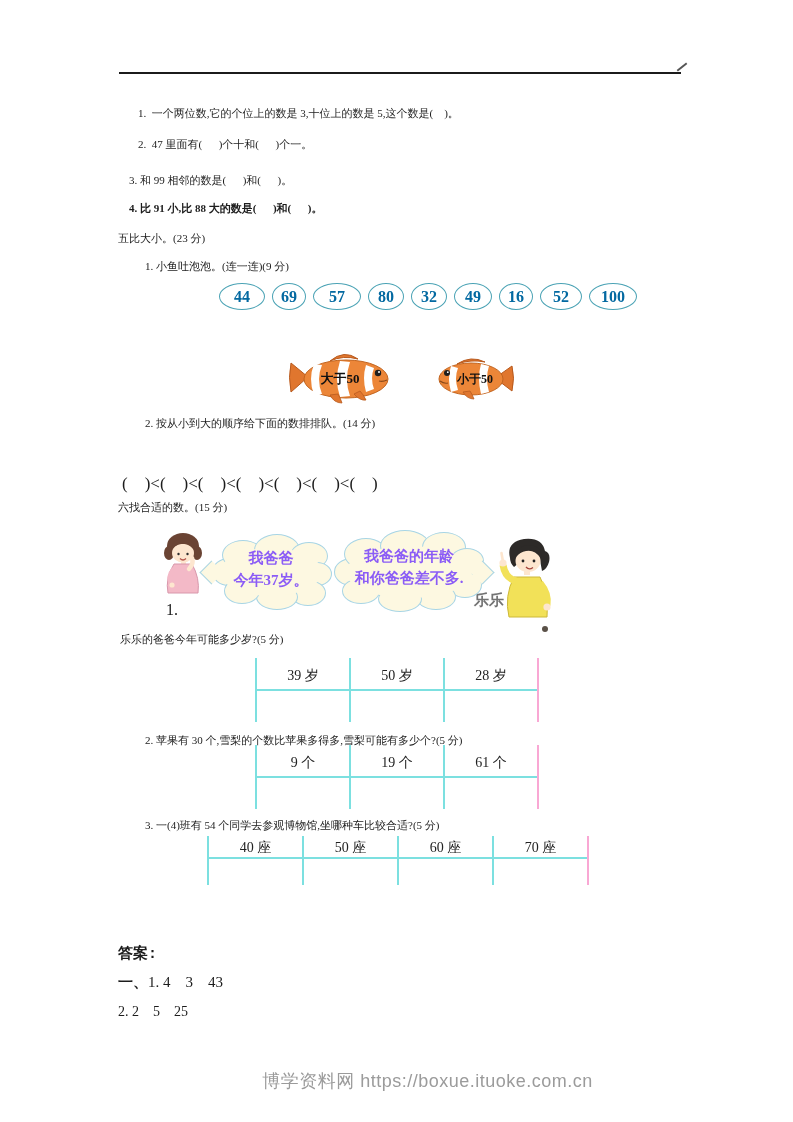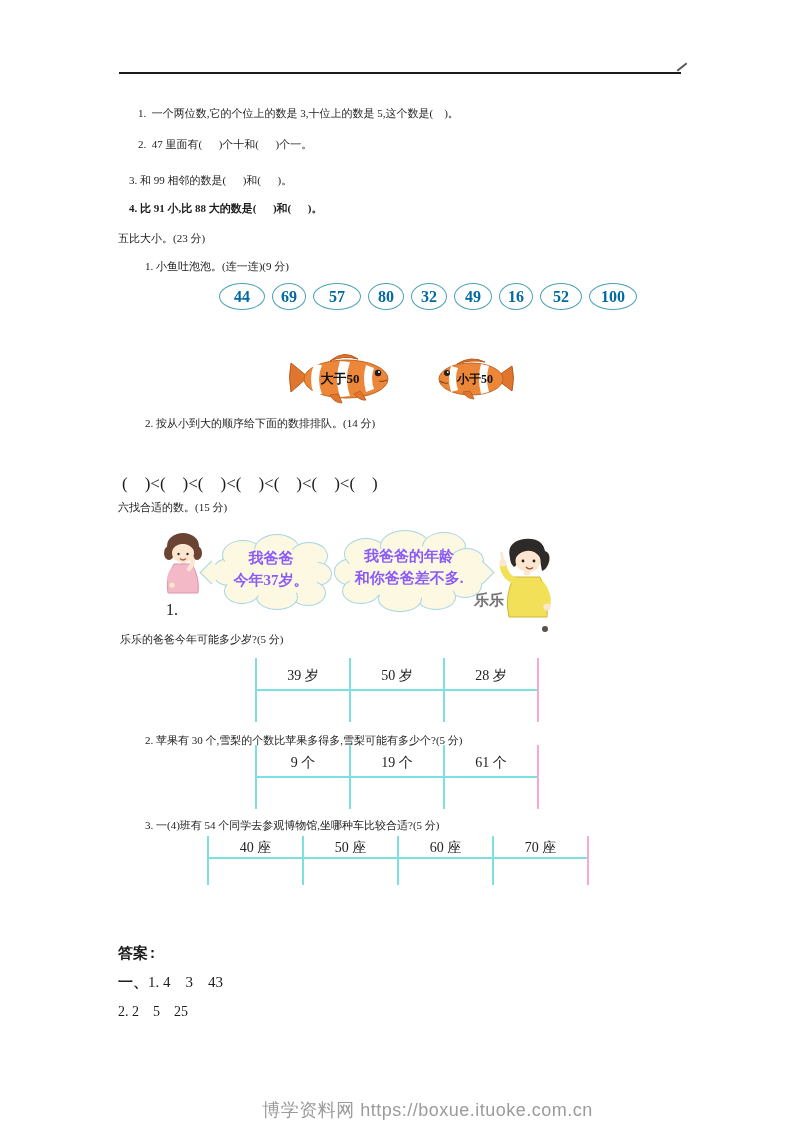--- a/index.html
+++ b/index.html
@@ -39,21 +39,21 @@
   .cloud .tail { position:absolute; background:#fdf8e1; z-index:2; }
   .tail-left  { border-left:1.5px solid #a8d5e5; border-bottom:1.5px solid #a8d5e5; transform:rotate(45deg); }
   .tail-right { border-right:1.5px solid #a8d5e5; border-bottom:1.5px solid #a8d5e5; transform:rotate(-45deg); }
   .cloud .core { position:absolute; background:#fdf8e1; border-radius:50%; z-index:2; }
   .cloud .cline { position:absolute; z-index:4; width:100%; text-align:center; font-size:15px; color:#8b5cf6; white-space:pre; font-weight:bold; }
 
   .name-label { font-size:15px; font-weight:bold; color:#737373; }
   .bold-sans { font-family:Liberation Mono, monospace; font-weight:bold; }
   .footer { width:100%; text-align:center; padding-left:62px; box-sizing:border-box;
             font-family:"Liberation Sans","DejaVu Sans",sans-serif;
-            font-size:18px; color:#9b9b9b; letter-spacing:0.5px;margin-top:29px; }
+            font-size:18px; color:#9b9b9b; letter-spacing:0.5px; }
 </style>
 </head>
 <body>
 
 <div class="page">
 
   <div class="abs rule" style="left:119px; top:72px; width:562px;"></div>
   <div class="abs rule-tick" style="left:676px; top:66px;"></div>
 
   <div class="abs txt" style="left:138px; top:107px;">1.  一个两位数,它的个位上的数是 3,十位上的数是 5,这个数是(    )。</div>

